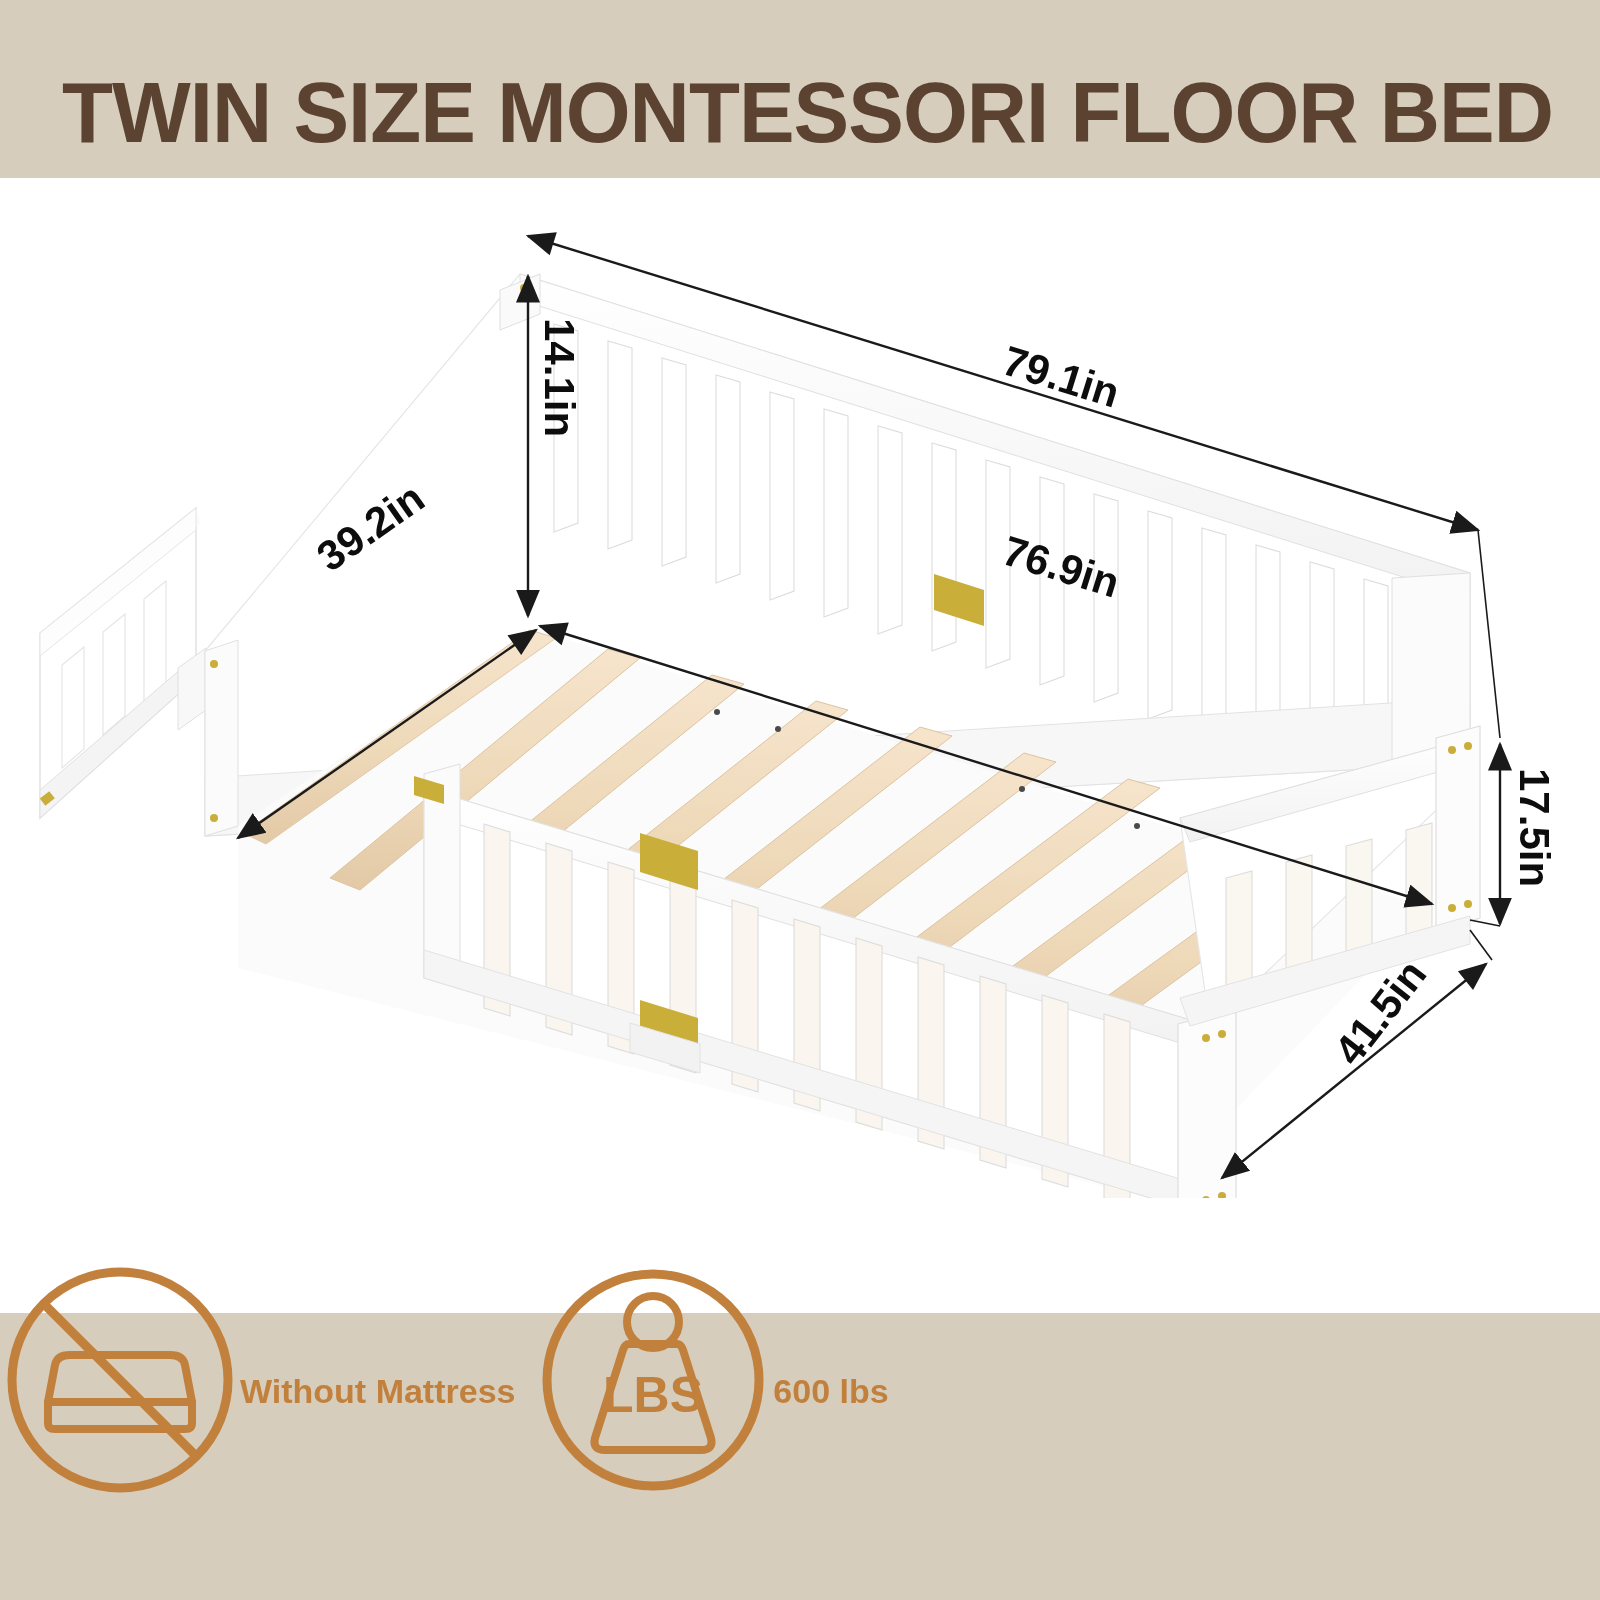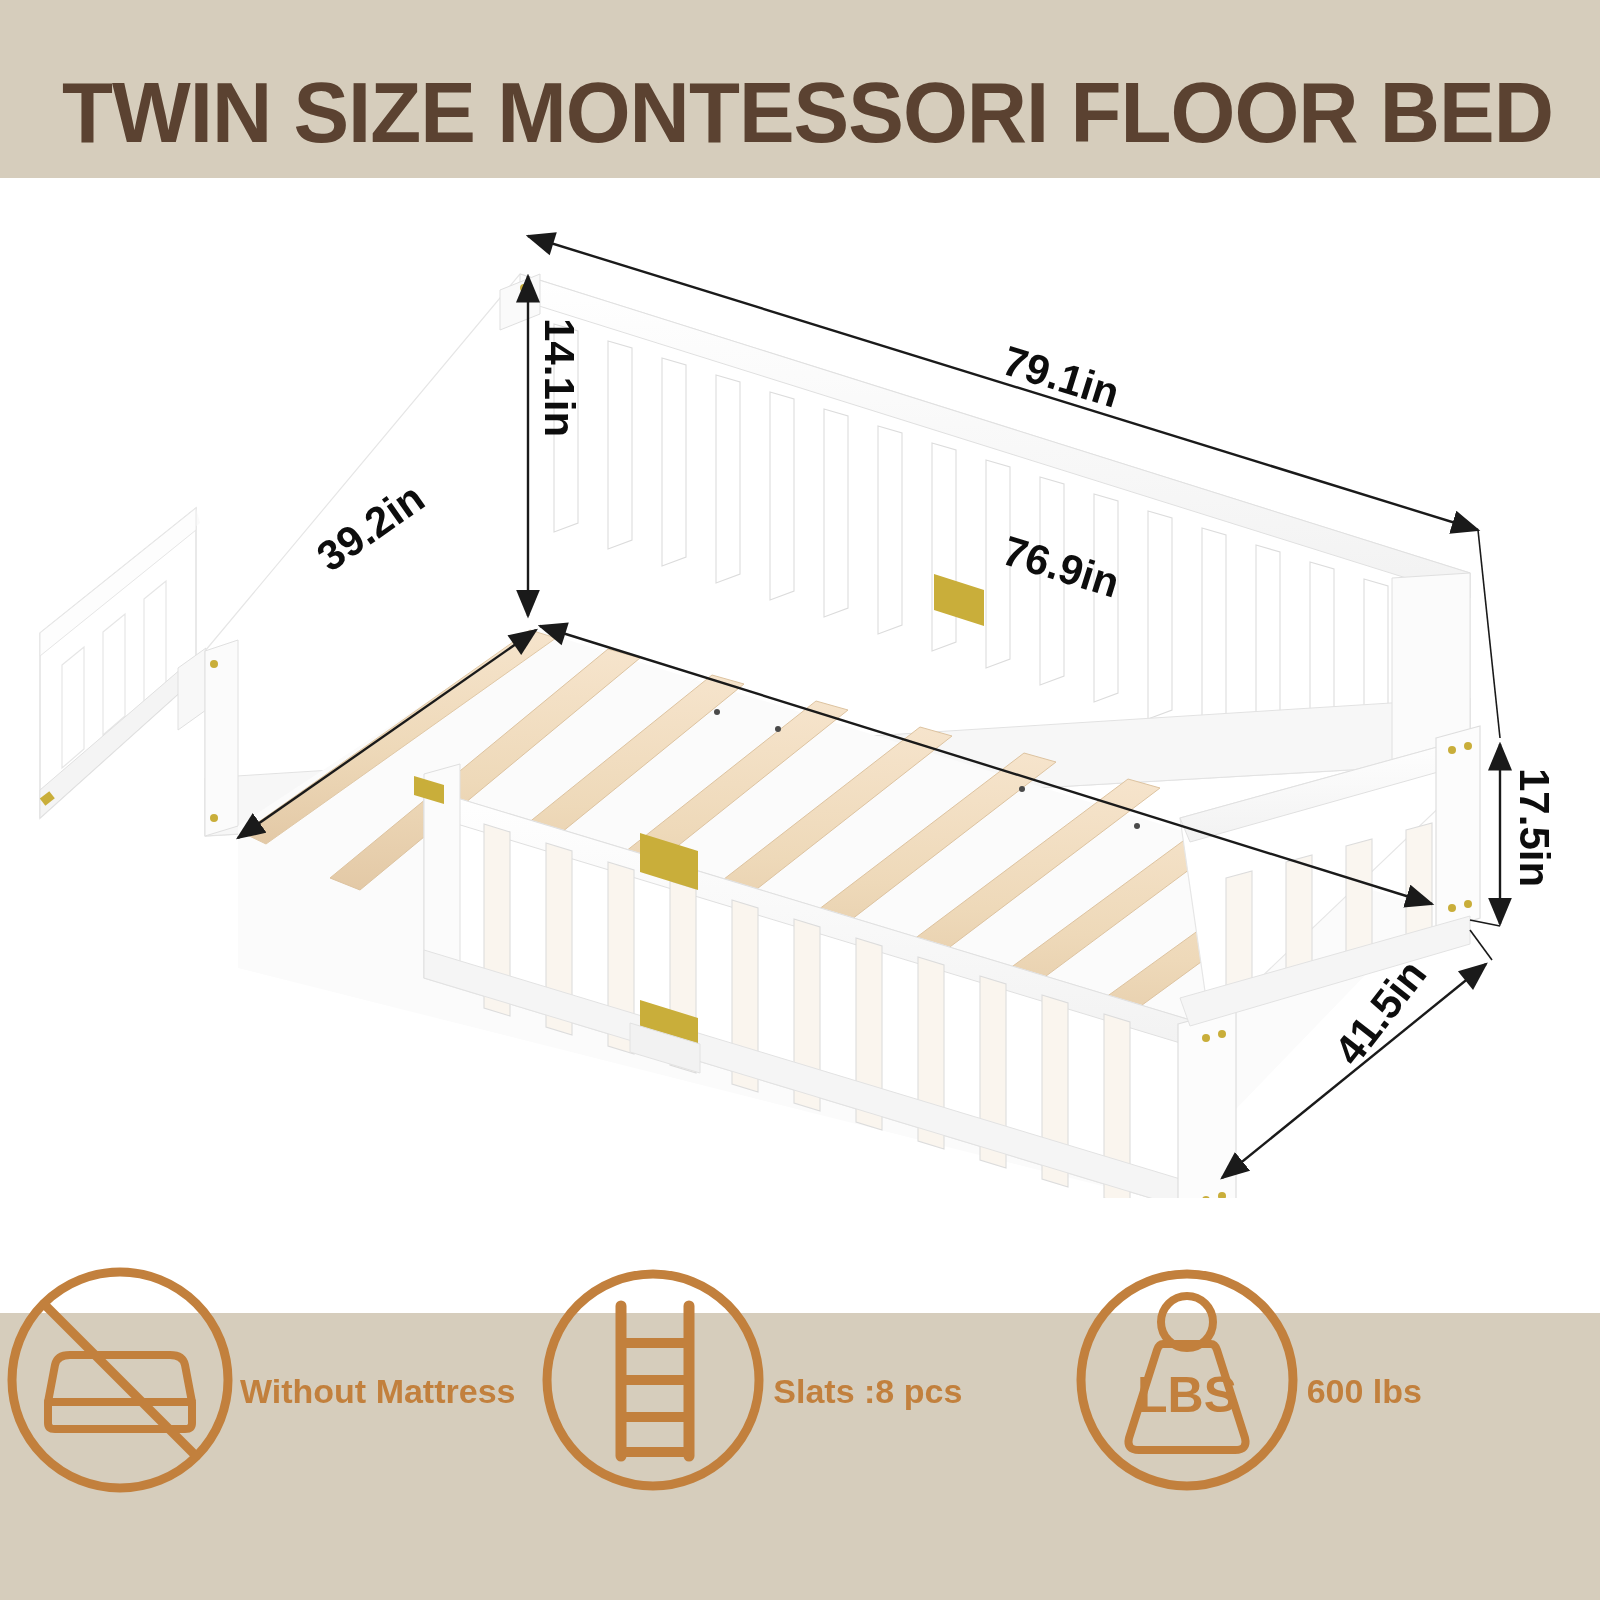--- a/index.html
+++ b/index.html
@@ -282,36 +282,20 @@
         <path d="M48,142 L55,105 Q57,95 70,95 L170,95 Q183,95 185,105 L192,142" fill="none" stroke="#C2803D" stroke-width="8" stroke-linejoin="round"></path>
         <path d="M48,142 L48,163 Q48,169 55,169 L185,169 Q192,169 192,163 L192,142 Z" fill="none" stroke="#C2803D" stroke-width="8" stroke-linejoin="round"></path>
         <line x1="48" y1="142" x2="192" y2="142" stroke="#C2803D" stroke-width="8"></line>
 
         <line x1="44" y1="44" x2="196" y2="196" stroke="#C2803D" stroke-width="9" stroke-linecap="round"></line>
       </svg>
     </div>
     <div class="flabel">Without Mattress</div>
   </div>
 
-  <div class="feature">
-    <div class="circle-wrap">
-      <svg width="240" height="240" viewBox="0 0 240 240">
-        <circle cx="120" cy="120" r="106" fill="none" stroke="#C2803D" stroke-width="9"></circle>
-
-        <line x1="88" y1="46" x2="88" y2="196" stroke="#C2803D" stroke-width="11" stroke-linecap="round"></line>
-        <line x1="156" y1="46" x2="156" y2="196" stroke="#C2803D" stroke-width="11" stroke-linecap="round"></line>
-
-        <line x1="88" y1="83" x2="156" y2="83" stroke="#C2803D" stroke-width="10"></line>
-        <line x1="88" y1="120" x2="156" y2="120" stroke="#C2803D" stroke-width="10"></line>
-        <line x1="88" y1="157" x2="156" y2="157" stroke="#C2803D" stroke-width="10"></line>
-        <line x1="88" y1="192" x2="156" y2="192" stroke="#C2803D" stroke-width="10"></line>
-      </svg>
-    </div>
-    <div class="flabel">Slats :8 pcs</div>
-  </div>
 
   <div class="feature">
     <div class="circle-wrap">
       <svg width="240" height="240" viewBox="0 0 240 240">
         <circle cx="120" cy="120" r="106" fill="none" stroke="#C2803D" stroke-width="9"></circle>
 
         <circle cx="120" cy="62" r="26" fill="none" stroke="#C2803D" stroke-width="8"></circle>
 
         <path d="M96,84 Q92,84 90,90 L62,178 Q59,190 72,190 L168,190 Q181,190 178,178 L150,90 Q148,84 144,84 Z" fill="none" stroke="#C2803D" stroke-width="8" stroke-linejoin="round"></path>
         <text x="120" y="152" text-anchor="middle" font-family="Liberation Sans, sans-serif" font-size="50" font-weight="bold" fill="#C2803D">LBS</text>

